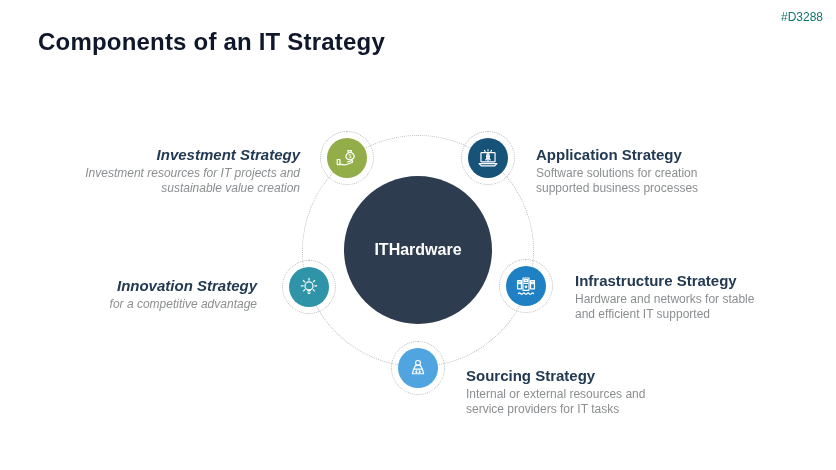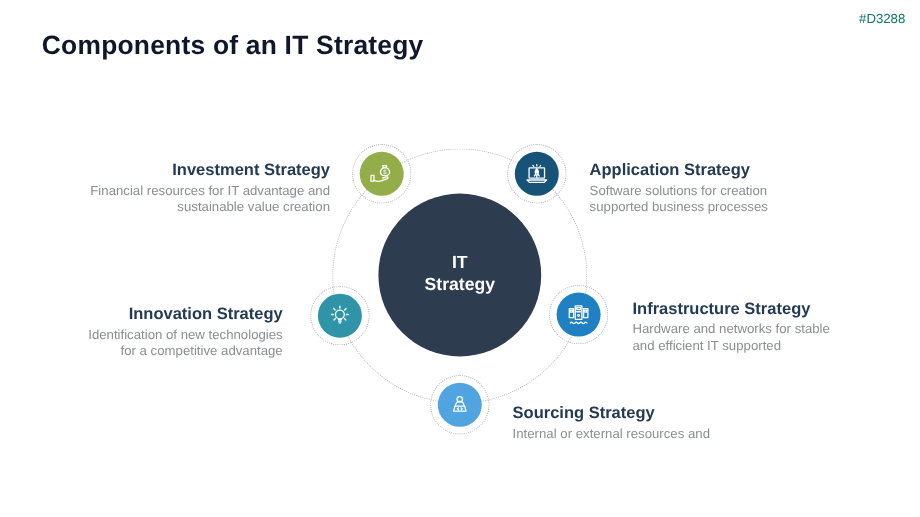--- a/index.html
+++ b/index.html
@@ -14,21 +14,21 @@
   .slide-code{
     position:absolute;right:13px;top:10px;font-size:12px;color:#0f766e;
   }
   
   .orbit-ring{
     position:absolute;left:302px;top:135px;width:232px;height:232px;
     border:1px dotted #bcbec0;border-radius:50%;box-sizing:border-box;
   }
   .center-circle{
     position:absolute;left:344px;top:176px;width:148px;height:148px;border-radius:50%;
-    background:#2d3c4e;display:flex;flex-direction:column;align-items:center;justify-content:center;
+    background:#2d3c4e;display:flex;flex-direction:row;align-items:center;justify-content:center;
     color:#ffffff;font-weight:bold;font-size:16px;line-height:20px;text-align:center;
   }
   
   .sat{position:absolute;}
   .sat .ring{
     position:absolute;left:-7px;top:-7px;width:54px;height:54px;box-sizing:border-box;
     border:1px dotted #b6b8ba;border-radius:50%;
   }
   .sat .bubble{
     position:absolute;width:40px;height:40px;border-radius:50%;
@@ -40,40 +40,40 @@
   .pos-innovation{left:289px;top:267px;}
   .pos-infrastructure{left:506px;top:266px;}
   .pos-sourcing{left:398px;top:348px;}
   
   .item-text{position:absolute;}
   .item-text .heading{
     font-size:15px;font-weight:bold;color:#233a52;line-height:19px;white-space:nowrap;
   }
   .item-text .desc{font-size:12px;color:#8b8e90;line-height:14.5px;margin-top:2px;}
   .item-text .desc div{white-space:nowrap;}
-  .align-right{text-align:right;}
+  .align-right{text-align:right;font-style:italic;}
   .txt-investment{right:536px;top:145px;}
   .txt-application{left:536px;top:145px;}
   .txt-innovation{right:579px;top:276px;}
   .txt-infrastructure{left:575px;top:271px;}
   .txt-sourcing{left:466px;top:366px;}
 </style>
 </head>
 <body>
 
 <div class="slide">
 
   <div class="page-title">Components of an IT Strategy</div>
   <div class="slide-code">#D3288</div>
 
   <div class="orbit-ring"></div>
 
   <div class="center-circle" style="background: rgb(45, 60, 78);">
     <span>IT</span>
-    <span>Strategy</span>
+    <span>Hardware</span>
   </div>
 
   <div class="sat pos-investment">
     <div class="ring"></div>
     <div class="bubble" style="background: rgb(147, 174, 73);">
       <svg viewBox="0 0 24 24" fill="none" stroke="#fff" stroke-width="1.1" stroke-linecap="round" stroke-linejoin="round">
         <path d="M13.5 6.9 l-0.7 -1.7 h3.4 l-0.7 1.7"></path>
         <path d="M13.5 6.9 c-4.1 2.7 -2.9 6.7 1.3 6.7 c4.2 0 5.4 -4 1.3 -6.7 z"></path>
         <text x="14.8" y="11.9" font-size="5" fill="#fff" stroke="none" text-anchor="middle" font-family="Liberation Sans, sans-serif">$</text>
         <rect x="3" y="13.4" width="2.5" height="4.8"></rect>
@@ -132,49 +132,49 @@
         <path d="M8.3 13 c0.4 -2.5 2 -3.9 3.7 -3.9 s3.3 1.4 3.7 3.9"></path>
         <path d="M7.9 13.1 h8.2 l1.1 4.2 H6.8 z"></path>
         <path d="M10.9 14.6 l-1 0.8 l1 0.8 M13.1 14.6 l1 0.8 l-1 0.8"></path>
       </svg>
     </div>
   </div>
 
   <div class="item-text txt-investment align-right">
     <div class="heading">Investment Strategy</div>
     <div class="desc">
-      <div>Financial resources for IT advantage and</div>
+      <div>Investment resources for IT projects and</div>
       <div>sustainable value creation</div>
     </div>
   </div>
 
   <div class="item-text txt-application">
     <div class="heading">Application Strategy</div>
     <div class="desc">
       <div>Software solutions for creation</div>
       <div>supported business processes</div>
     </div>
   </div>
 
   <div class="item-text txt-innovation align-right">
     <div class="heading">Innovation Strategy</div>
     <div class="desc">
-      <div>Identification of new technologies</div>
       <div>for a competitive advantage</div>
     </div>
   </div>
 
   <div class="item-text txt-infrastructure">
     <div class="heading">Infrastructure Strategy</div>
     <div class="desc">
       <div>Hardware and networks for stable</div>
       <div>and efficient IT supported</div>
     </div>
   </div>
 
   <div class="item-text txt-sourcing">
     <div class="heading">Sourcing Strategy</div>
     <div class="desc">
       <div>Internal or external resources and</div>
+      <div>service providers for IT tasks</div>
     </div>
   </div>
 
 </div>
 
 </body></html>

